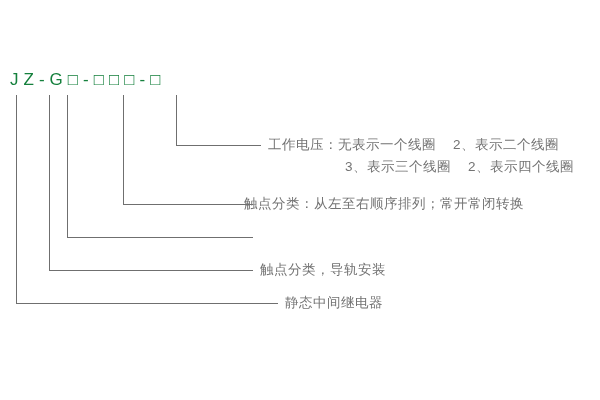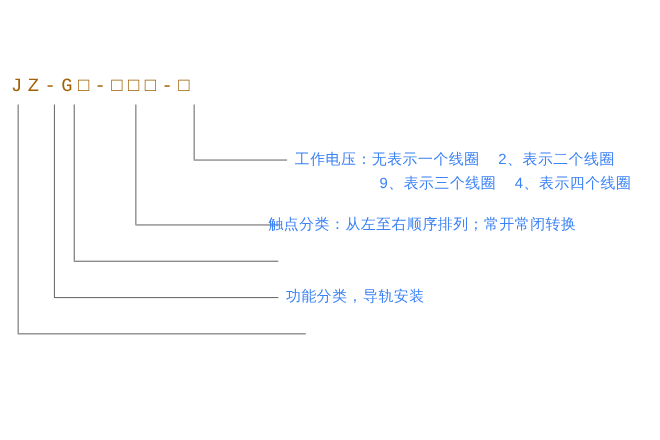--- a/index.html
+++ b/index.html
@@ -11,62 +11,62 @@
     height: 400px;
     background: #ffffff;
     overflow: hidden;
   }
   .model {
     position: absolute;
     left: 10px;
     top: 70px;
     font-size: 17px;
     letter-spacing: 5px;
-    color: #a16207;
+    color: #15803d;
     white-space: pre;
-    font-family: Liberation Mono, monospace;
   }
   .vline {
     position: absolute;
     width: 1px;
     background: #6f6f6f;
   }
   .hline {
     position: absolute;
     height: 1px;
     background: #6f6f6f;
   }
   .lbl {
     position: absolute;
     font-size: 13.5px;
     line-height: 16px;
-    color: #3b82f6;
+    color: #737373;
     letter-spacing: 0.5px;
     white-space: pre;
   }
 </style>
 </head>
 <body>
 
 <div class="canvas">
 
   <div class="model">JZ-G□-□□□-□</div>
 
   <div class="vline" style="left:176px; top:95px; height:50px;"></div>
   <div class="hline" style="left:176px; top:145px; width:85px;"></div>
   <div class="lbl" style="left:268px; top:137px;">工作电压：无表示一个线圈    2、表示二个线圈</div>
-  <div class="lbl" style="left:345px; top:159px;">9、表示三个线圈    4、表示四个线圈</div>
+  <div class="lbl" style="left:345px; top:159px;">3、表示三个线圈    2、表示四个线圈</div>
 
   <div class="vline" style="left:123px; top:95px; height:109px;"></div>
   <div class="hline" style="left:123px; top:204px; width:130px;"></div>
   <div class="lbl" style="left:244px; top:196px;">触点分类：从左至右顺序排列；常开常闭转换</div>
 
   <div class="vline" style="left:67px; top:95px; height:142px;"></div>
   <div class="hline" style="left:67px; top:237px; width:186px;"></div>
 
   <div class="vline" style="left:49px; top:95px; height:175px;"></div>
   <div class="hline" style="left:49px; top:270px; width:204px;"></div>
-  <div class="lbl" style="left:260px; top:262px;">功能分类，导轨安装</div>
+  <div class="lbl" style="left:260px; top:262px;">触点分类，导轨安装</div>
 
   <div class="vline" style="left:16px; top:95px; height:208px;"></div>
   <div class="hline" style="left:16px; top:303px; width:262px;"></div>
+  <div class="lbl" style="left:285px; top:295px;">静态中间继电器</div>
 
 </div>
 
 </body></html>

